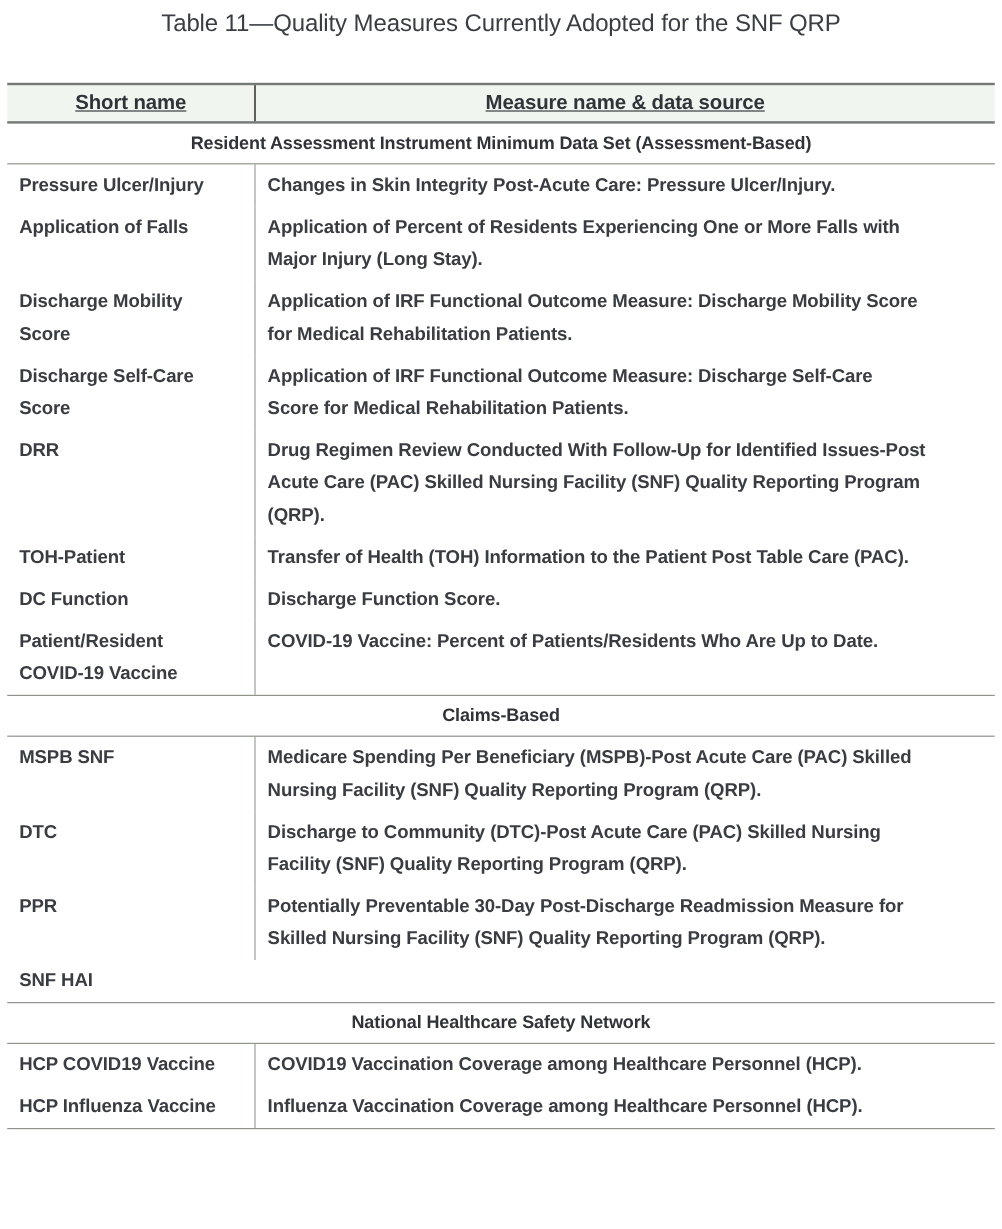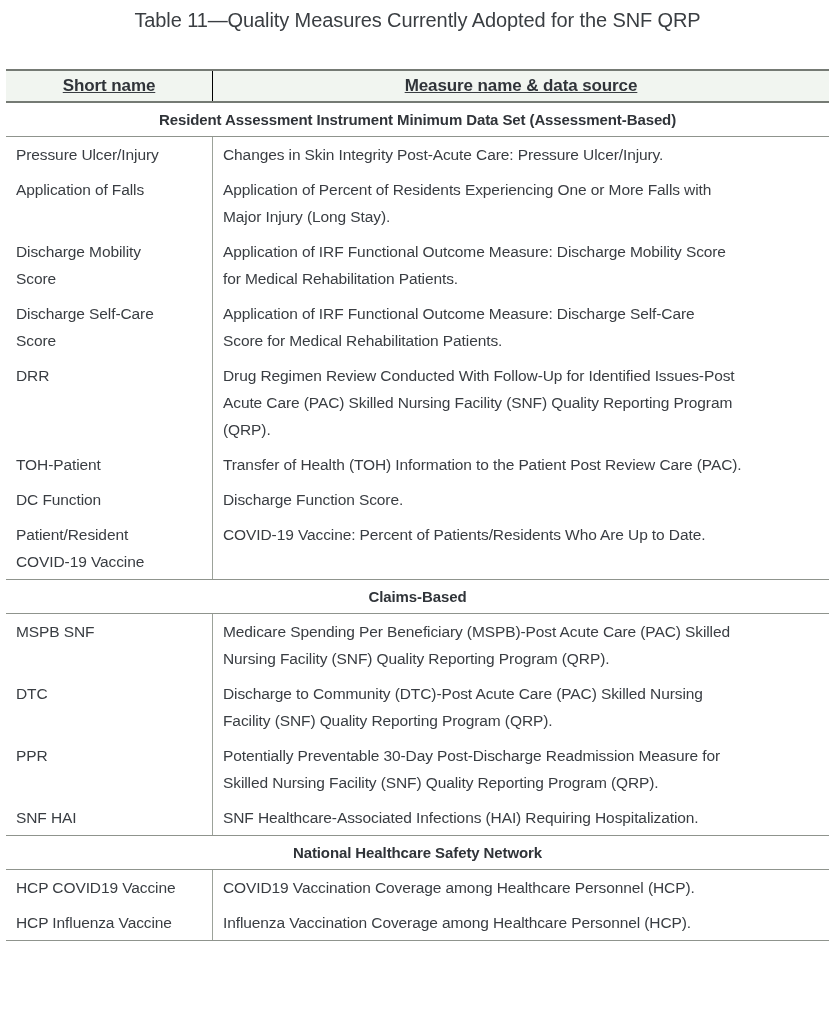--- a/index.html
+++ b/index.html
@@ -47,20 +47,21 @@
     text-align: center;
     font-weight: bold;
     font-size: 15px;
     padding: 8px 10px;
     border-bottom: 1.5px solid #8f948d;
     color: #303439;
     letter-spacing: -0.1px;
   }
   .section-rows {
     border-bottom: 1.5px solid #8f948d;
+    font-weight: bold;
   }
   .trow {
     display: grid;
     grid-template-columns: 206px 1fr;
   }
   .cell {
     padding: 4px 10px;
     font-size: 15.5px;
     line-height: 27px;
     white-space: pre-line;
@@ -107,21 +108,21 @@
 Score for Medical Rehabilitation Patients.</div>
         </div>
         <div class="trow">
           <div class="cell short-name">DRR</div>
           <div class="cell measure">Drug Regimen Review Conducted With Follow-Up for Identified Issues-Post
 Acute Care (PAC) Skilled Nursing Facility (SNF) Quality Reporting Program
 (QRP).</div>
         </div>
         <div class="trow">
           <div class="cell short-name">TOH-Patient</div>
-          <div class="cell measure">Transfer of Health (TOH) Information to the Patient Post Review Care (PAC).</div>
+          <div class="cell measure">Transfer of Health (TOH) Information to the Patient Post Table Care (PAC).</div>
         </div>
         <div class="trow">
           <div class="cell short-name">DC Function</div>
           <div class="cell measure">Discharge Function Score.</div>
         </div>
         <div class="trow">
           <div class="cell short-name">Patient/Resident
 COVID-19 Vaccine</div>
           <div class="cell measure">COVID-19 Vaccine: Percent of Patients/Residents Who Are Up to Date.</div>
         </div>
@@ -138,21 +139,20 @@
           <div class="cell measure">Discharge to Community (DTC)-Post Acute Care (PAC) Skilled Nursing
 Facility (SNF) Quality Reporting Program (QRP).</div>
         </div>
         <div class="trow">
           <div class="cell short-name">PPR</div>
           <div class="cell measure">Potentially Preventable 30-Day Post-Discharge Readmission Measure for
 Skilled Nursing Facility (SNF) Quality Reporting Program (QRP).</div>
         </div>
         <div class="trow">
           <div class="cell short-name">SNF HAI</div>
-          <div class="cell measure">SNF Healthcare-Associated Infections (HAI) Requiring Hospitalization.</div>
         </div>
       </div>
       <div class="section-header">National Healthcare Safety Network</div>
       <div class="section-rows">
         <div class="trow">
           <div class="cell short-name">HCP COVID19 Vaccine</div>
           <div class="cell measure">COVID19 Vaccination Coverage among Healthcare Personnel (HCP).</div>
         </div>
         <div class="trow">
           <div class="cell short-name">HCP Influenza Vaccine</div>

